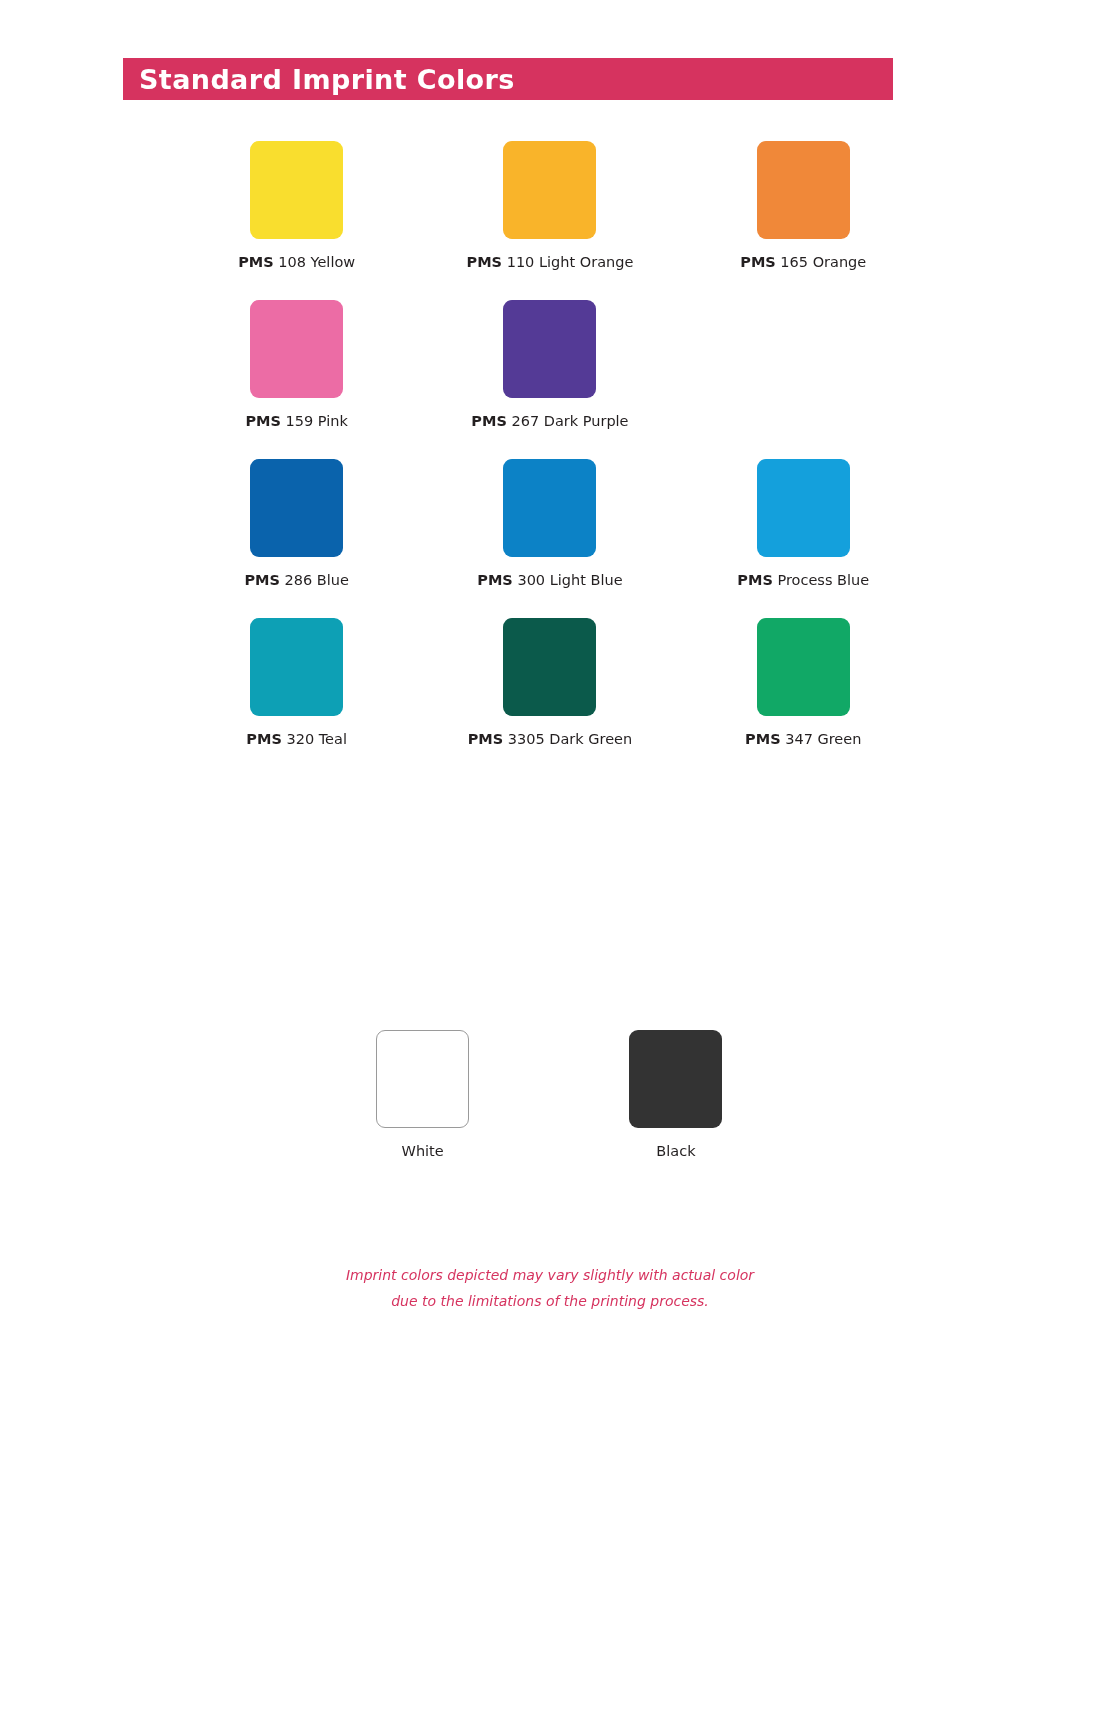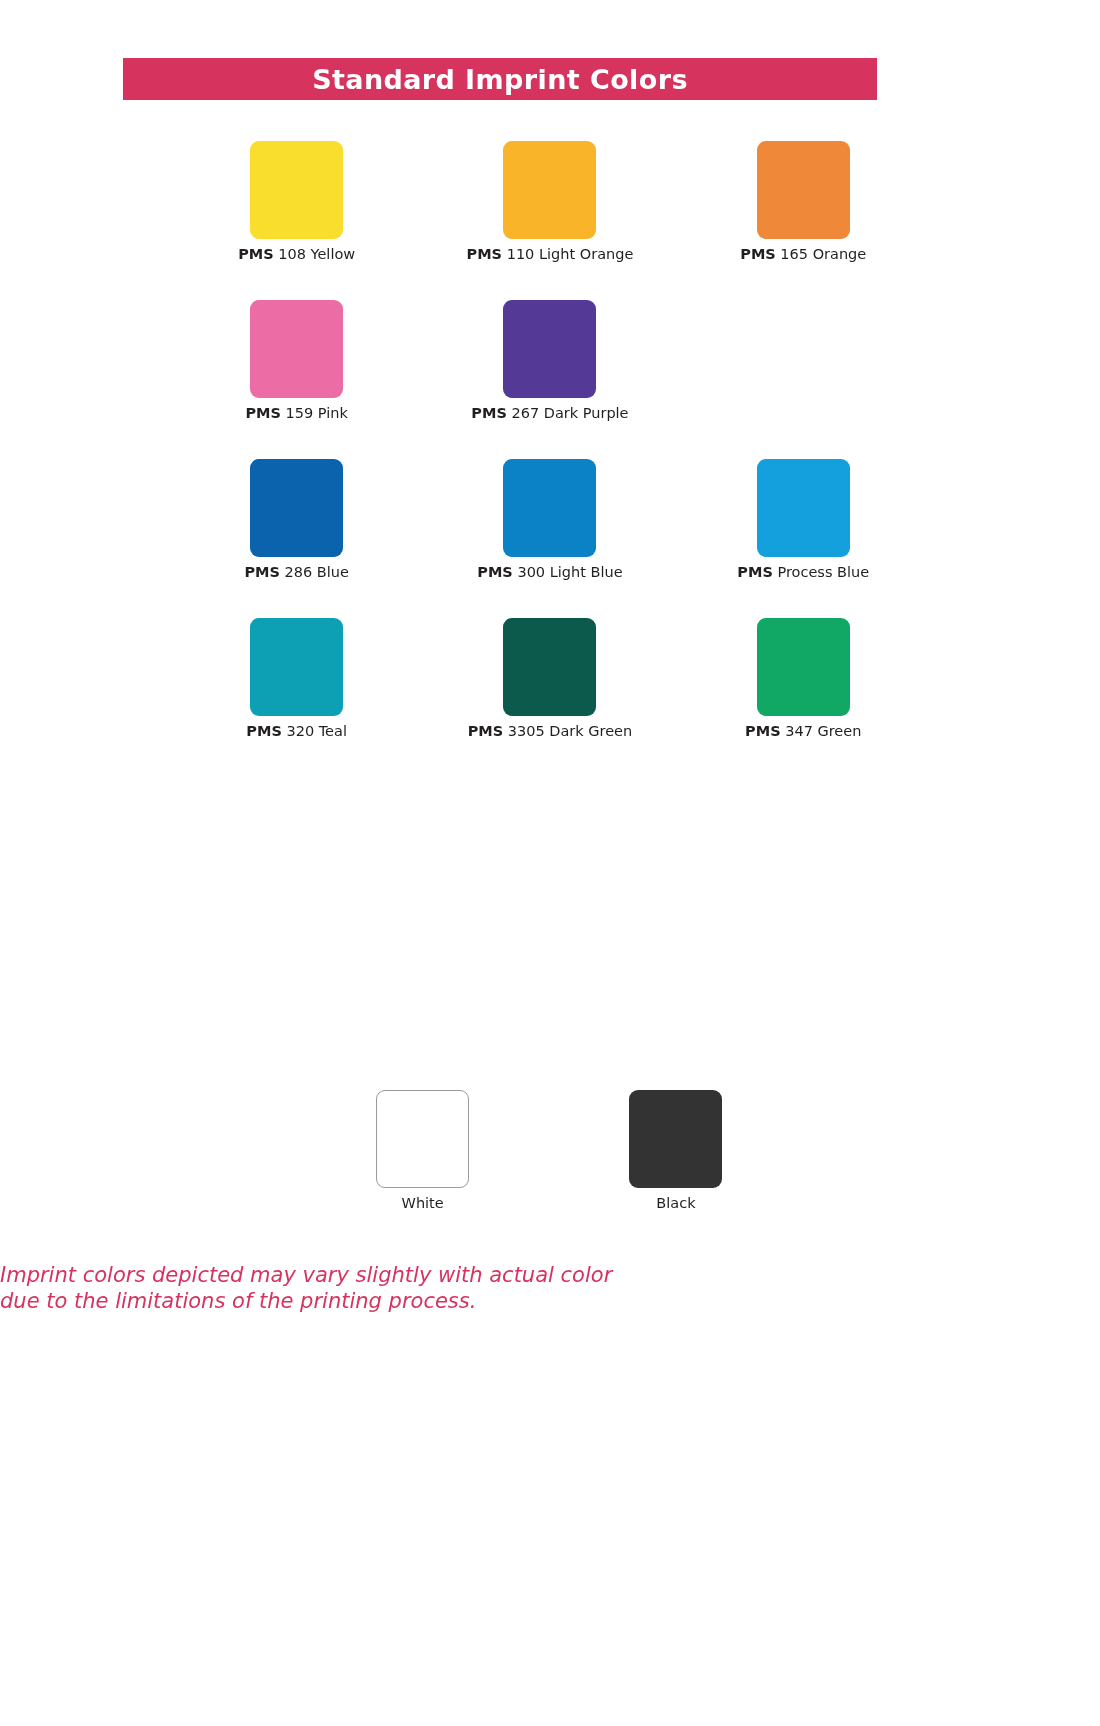--- a/index.html
+++ b/index.html
@@ -25,21 +25,22 @@
   
   .banner {
     position: absolute;
     left: 123px;
     top: 58px;
     width: 754px;
     height: 42px;
     background: #d6335f;
     display: flex;
     align-items: center;
-    justify-content: center;
+    justify-content: flex-start;
+    padding-left: 16px;
   }
   .banner-title {
     color: #ffffff;
     font-size: 27px;
     font-weight: bold;
     letter-spacing: 0.4px;
     line-height: 1;
     white-space: nowrap;
   }
 
@@ -66,57 +67,58 @@
     height: 98px;
     border-radius: 9px;
     margin-top: 6px;
   }
   .swatch.bordered {
     border: 1px solid #9a9a9a;
     width: 91px;
     height: 96px;
   }
   .caption {
-    margin-top: 8px;
+    margin-top: 16px;
     font-size: 14.5px;
     color: #231f20;
     white-space: nowrap;
     line-height: 1;
   }
   .caption .pms {
     font-weight: bold;
   }
   .caption .nm {
     font-weight: normal;
   }
 
   
   .bottom-pair {
     position: absolute;
     left: 170px;
-    top: 1084px;
+    top: 1024px;
     width: 760px;
     display: flex;
   }
   .bottom-pair .cell {
     width: 253.3px;
   }
   .bottom-pair .spacer {
     width: 126px;
   }
 
   
   .note {
     position: absolute;
     left: 0;
     top: 1262px;
     width: 1100px;
+    text-align: center;
     color: #d6335f;
     font-style: italic;
-    font-size: 21px;
+    font-size: 14px;
     line-height: 26px;
   }
   .note-line { display: block; white-space: nowrap; }
 </style>
 </head>
 <body>
 
 <div class="page">
 
   <div class="banner">

